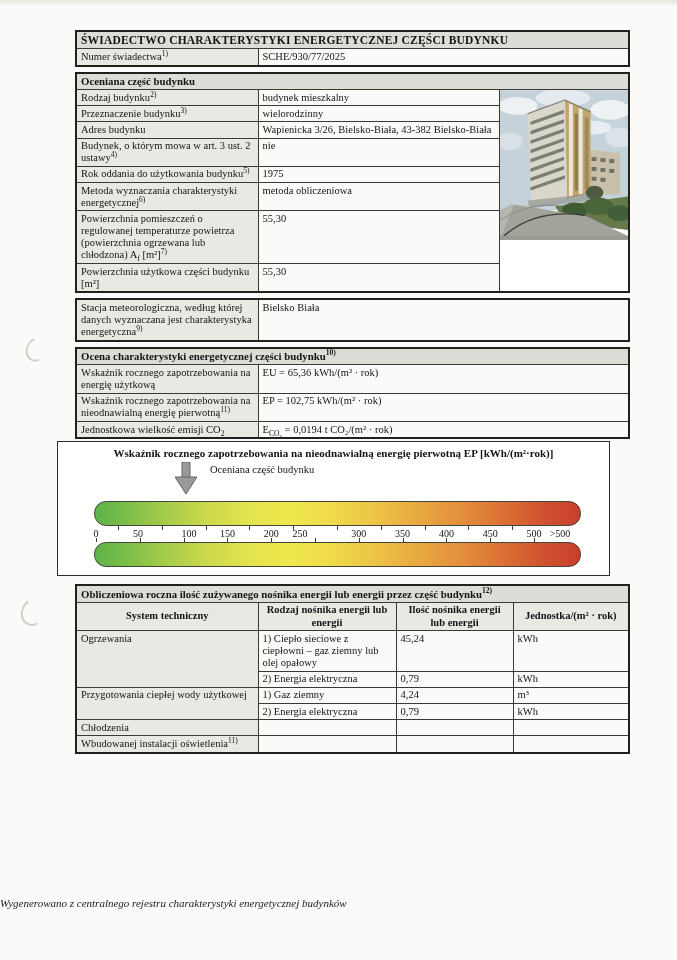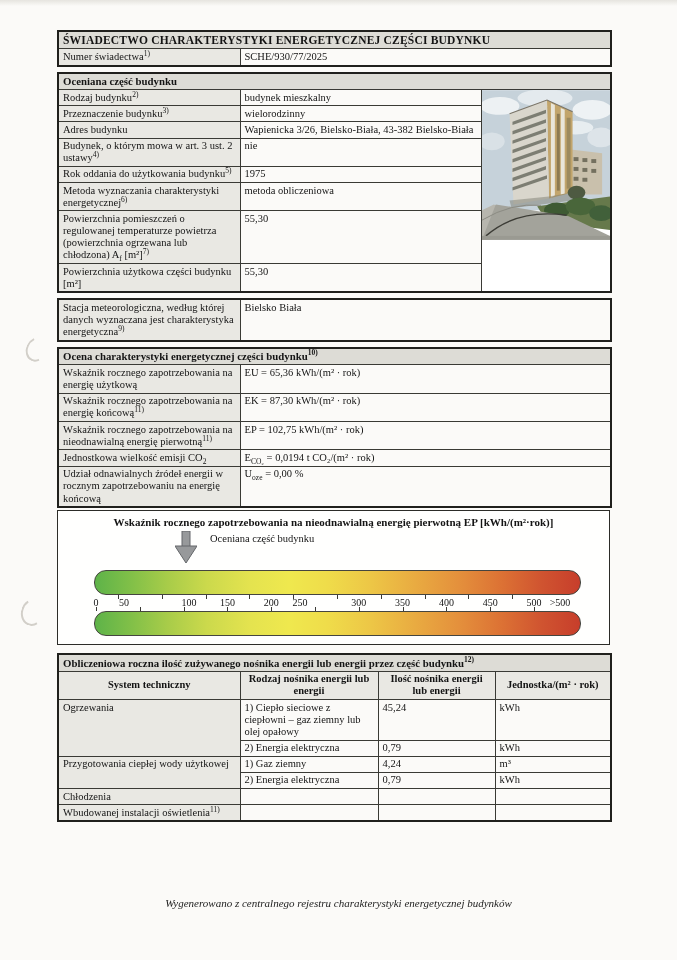--- a/index.html
+++ b/index.html
@@ -5,21 +5,21 @@
   html,body{margin:0;padding:0;}
   body{
     width:677px;height:960px;position:relative;overflow:hidden;
     background:#fbfaf8;color:#141414;
     font-family:"Liberation Serif","DejaVu Serif",serif;
   }
   body::before{content:"";position:absolute;top:0;left:0;right:0;height:6px;
     background:linear-gradient(#e6e4df,#fbfaf8);}
   .sheet{position:absolute;left:57px;top:30px;width:553px;}
   table{border-collapse:collapse;width:553px;table-layout:fixed;margin-bottom:5px;}
-  table{border:2px solid #20201d;}
+  table{border:2px solid #20201d;margin-left:18px;}
   td,th{border:1px solid #3a3a35;padding:1.5px 4px;vertical-align:top;
     font-size:10.5px;line-height:1.16;}
   .gray{background:#e9e8e3;}
   .sechead{background:#dddcd6;font-weight:bold;font-size:10.8px;}
   .doc-title{background:#dddcd6;font-weight:bold;font-size:11.5px;letter-spacing:.2px;}
   .bold{font-weight:bold;}
   .center{text-align:center;vertical-align:middle;}
   sup{font-size:7.5px;line-height:0;}
   sub{font-size:7.5px;line-height:0;}
   .photo-cell{padding:0;background:#fff;}
@@ -29,21 +29,21 @@
   .marker-row{position:relative;height:40px;}
   .ep-arrow{position:absolute;left:117px;top:1px;}
   .marker-label{position:absolute;left:152px;top:3px;font-size:10.5px;}
   .scale-bar{margin-left:36px;width:485px;height:23px;border:1px solid #45453f;border-radius:12px;
     background:linear-gradient(90deg,#5eb349 0%,#7fbf48 7%,#a8cc49 15%,#cbd94c 23%,#e4e34f 32%,
       #efe84e 40%,#efdc4a 48%,#edc646 57%,#e9ab41 66%,#e4903c 75%,#dc7134 84%,#d05430 92%,#c73e2b 100%);}
   .axis{position:relative;margin-left:36px;width:485px;height:16px;}
   .tick{position:absolute;top:2px;transform:translateX(-50%);font-size:10px;white-space:nowrap;}
   .mt{position:absolute;top:0;width:1px;height:4px;background:#3a3a35;}
   .Mt{position:absolute;bottom:0;width:1px;height:4px;background:#3a3a35;}
-  .footer-note{position:absolute;top:897px;left:0;width:677px;text-align:center;
+  .footer-note{position:absolute;top:897px;left:0;width:677px;text-align:left;
     font-style:italic;font-size:11px;color:#1b1b1b;}
   .curl{position:absolute;border:2px solid #d2cfc9;border-top-color:transparent;border-right-color:transparent;border-radius:50%;}
   .curl.c1{left:26px;top:337px;width:17px;height:21px;transform:rotate(24deg);}
   .curl.c2{left:21px;top:599px;width:19px;height:23px;transform:rotate(16deg);}
 </style>
 </head>
 <body>
 
 <div class="curl c1"></div>
 <div class="curl c2"></div>
@@ -178,34 +178,26 @@
       </colgroup>
     <tbody>
         <tr>
       <td class="sechead" colspan="2"><span>Ocena charakterystyki energetycznej części budynku</span><sup>10)</sup></td>
     </tr>
     <tr>
       <td class="gray"><span>Wskaźnik rocznego zapotrzebowania na energię użytkową</span><sup></sup></td>
       <td><span>EU = 65,36 kWh/(m² · rok)</span><sub></sub><span></span></td>
     </tr>
     <tr>
-      <td class="gray"><span>Wskaźnik rocznego zapotrzebowania na energię końcową</span><sup>11)</sup></td>
-      <td><span>EK = 87,30 kWh/(m² · rok)</span><sub></sub><span></span></td>
-    </tr>
-    <tr>
       <td class="gray"><span>Wskaźnik rocznego zapotrzebowania na nieodnawialną energię pierwotną</span><sup>11)</sup></td>
       <td><span>EP = 102,75 kWh/(m² · rok)</span><sub></sub><span></span></td>
     </tr>
     <tr>
       <td class="gray"><span>Jednostkowa wielkość emisji CO</span><sub>2</sub></td>
       <td><span>E</span><sub>CO₂</sub><span> = 0,0194 t CO₂/(m² · rok)</span></td>
-    </tr>
-    <tr>
-      <td class="gray"><span>Udział odnawialnych źródeł energii w rocznym zapotrzebowaniu na energię końcową</span><sup></sup></td>
-      <td><span>U</span><sub>oze</sub><span> = 0,00 %</span></td>
     </tr>
   </tbody>
     </table>
 
   <div class="scale-box">
     <div class="scale-title">Wskaźnik rocznego zapotrzebowania na nieodnawialną energię pierwotną EP [kWh/(m²·rok)]</div>
     <div class="marker-row">
       <svg class="ep-arrow" width="22" height="34" viewBox="0 0 22 34" xmlns="http://www.w3.org/2000/svg">
         <rect x="7" y="0" width="8" height="16" fill="#97999b" stroke="#64666a" stroke-width="1"></rect>
         <polygon points="0,15 22,15 11,32" fill="#97999b" stroke="#64666a" stroke-width="1"></polygon>
@@ -229,21 +221,21 @@
         <i class="Mt" style="left:89.6px"></i>
         <i class="Mt" style="left:133.4px"></i>
         <i class="Mt" style="left:177.2px"></i>
         <i class="Mt" style="left:221px"></i>
         <i class="Mt" style="left:264.8px"></i>
         <i class="Mt" style="left:308.6px"></i>
         <i class="Mt" style="left:352.4px"></i>
         <i class="Mt" style="left:396.2px"></i>
         <i class="Mt" style="left:440px"></i>
       <span class="tick" style="left:2px">0</span>
-      <span class="tick" style="left:30px">50</span>
+      <span class="tick" style="left:44px">50</span>
       <span class="tick" style="left:95px">100</span>
       <span class="tick" style="left:133.4px">150</span>
       <span class="tick" style="left:177.2px">200</span>
       <span class="tick" style="left:206px">250</span>
       <span class="tick" style="left:264.8px">300</span>
       <span class="tick" style="left:308.6px">350</span>
       <span class="tick" style="left:352.4px">400</span>
       <span class="tick" style="left:396.2px">450</span>
       <span class="tick" style="left:440px">500</span>
       <span class="tick" style="left:466px">&gt;500</span>

